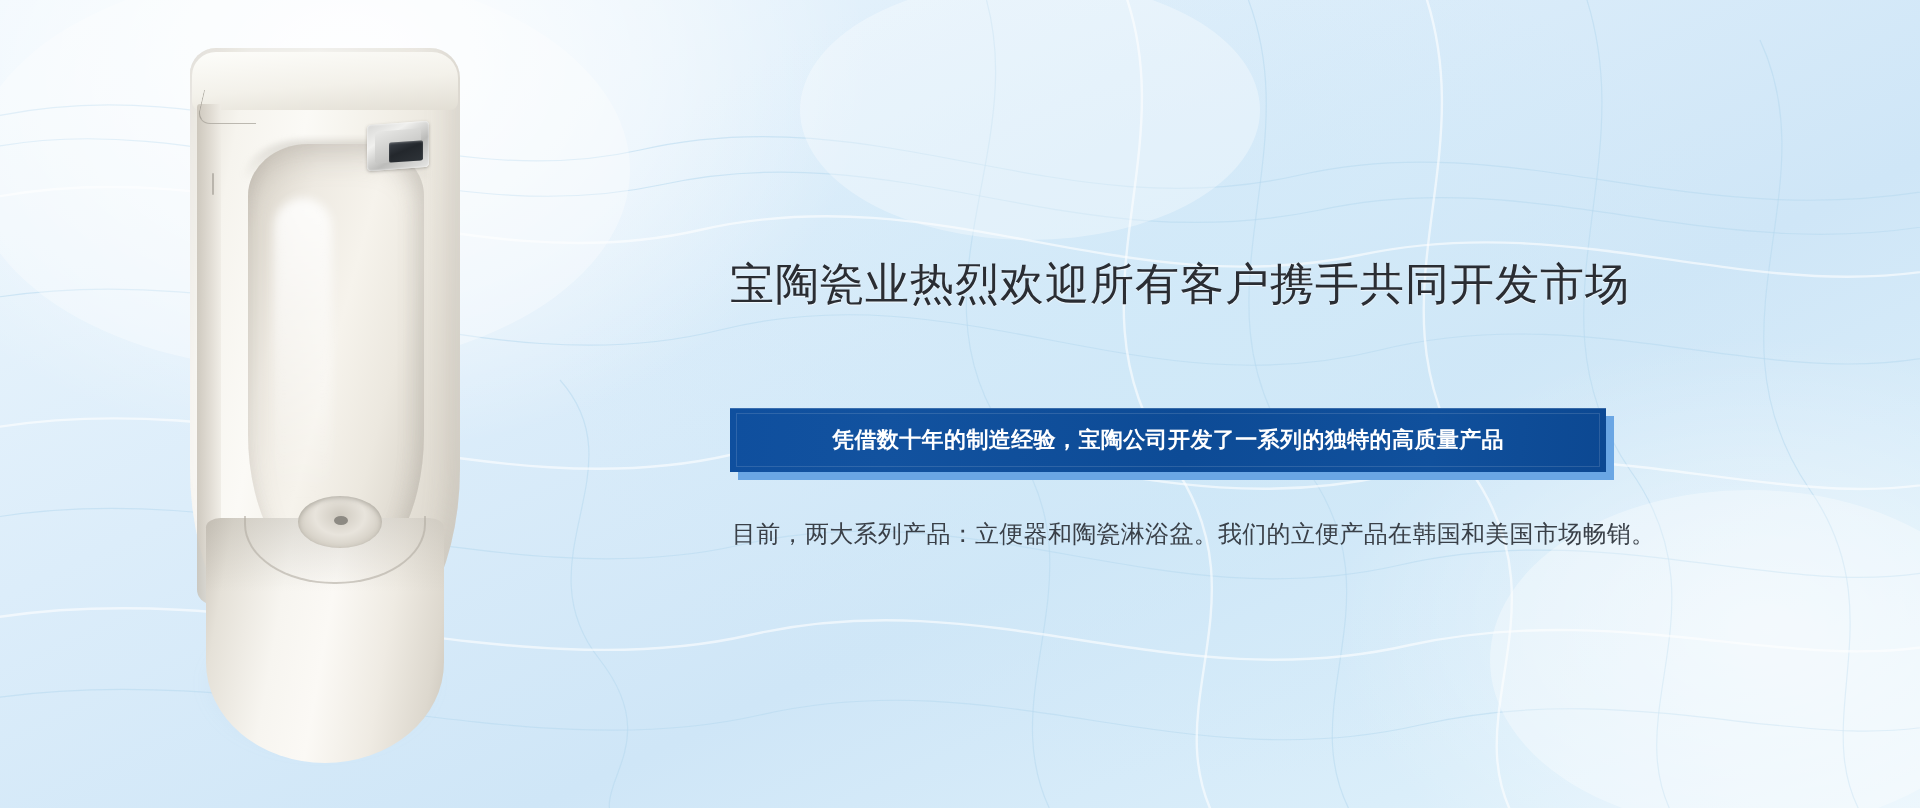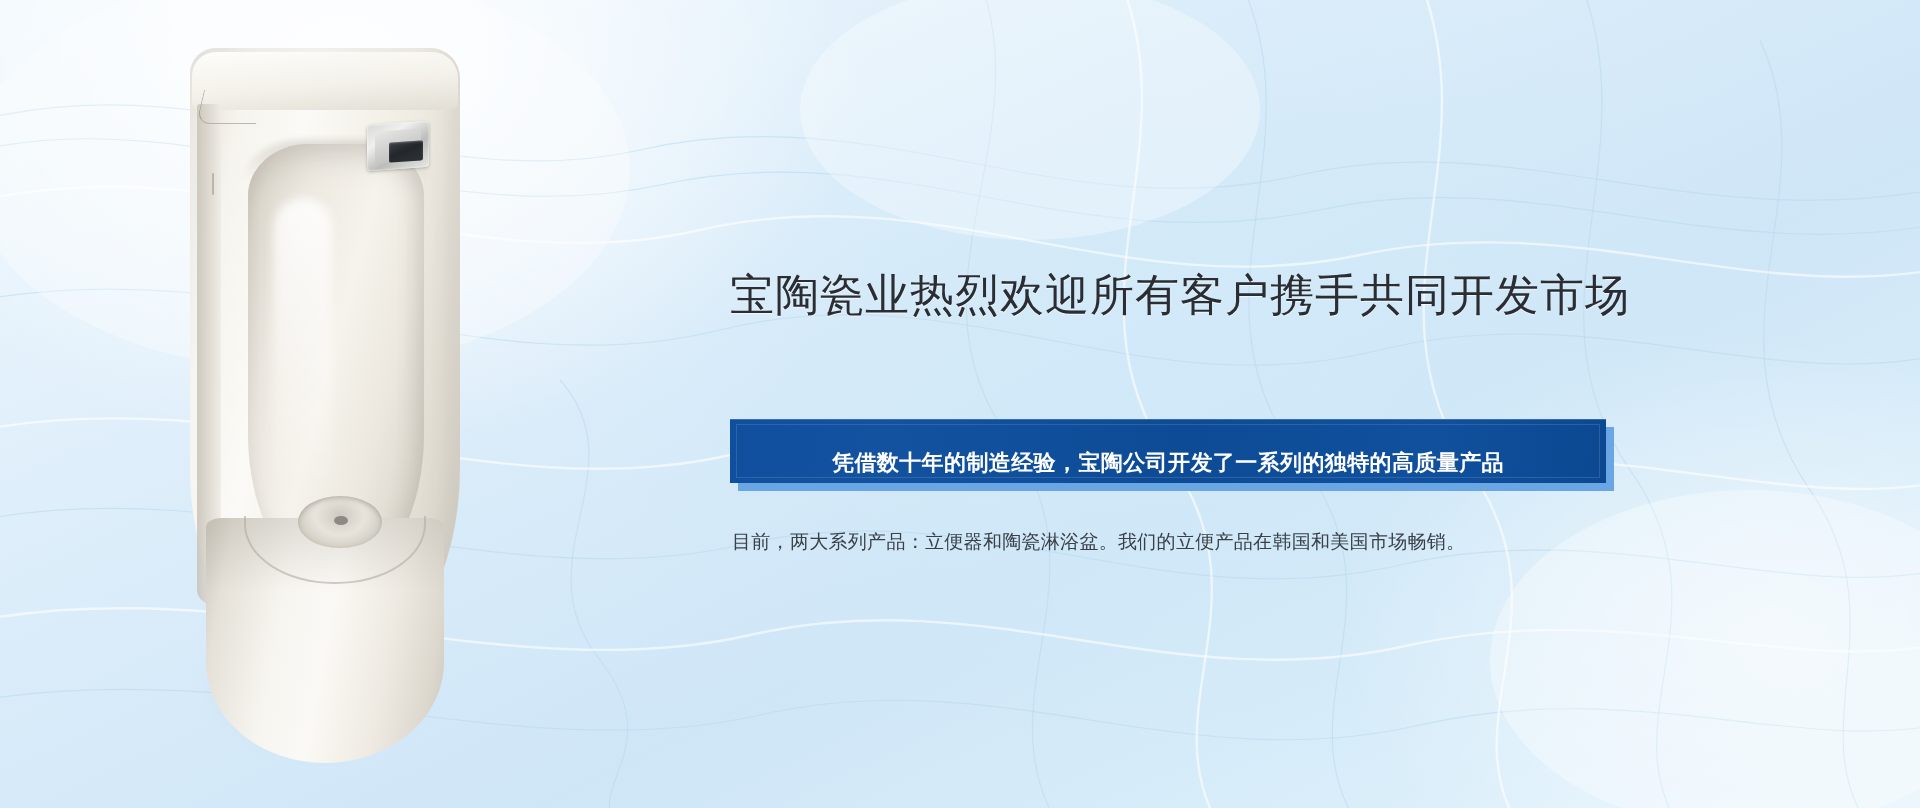--- a/index.html
+++ b/index.html
@@ -168,21 +168,21 @@
     width:182px; height:68px;
     border:2px solid rgba(178,173,163,0.7);
     border-top:none;
     border-radius:0 0 90px 90px / 0 0 60px 60px;
     opacity:0.85;
   }
 
   
   #content {
     position:absolute;
-    left:730px; top:11px;
+    left:730px; top:0;
     width:1000px; height:721px;
   }
   #headline {
     position:absolute; left:0; top:255px;
     width:880px;
     font-size:44px;
     font-weight:400;
     letter-spacing:1px;
     color:#2a2d33;
     text-align:center;
@@ -221,27 +221,26 @@
   }
   #ribbon-text {
     position:absolute; left:0; top:0;
     width:876px; height:64px;
     display:flex; align-items:center; justify-content:center;
     font-size:22px;
     font-weight:bold;
     color:#ffffff;
     letter-spacing:0.4px;
     white-space:nowrap;
-    margin-top:12px;
   }
 
   #paragraph {
     position:absolute; left:2px; top:518px;
     width:880px;
-    font-size:19px;
+    font-size:24px;
     color:#3a4048;
     text-align:left;
     letter-spacing:0.3px;
     white-space:nowrap;
   }
 </style>
 </head>
 <body>
 
 <div id="banner">

